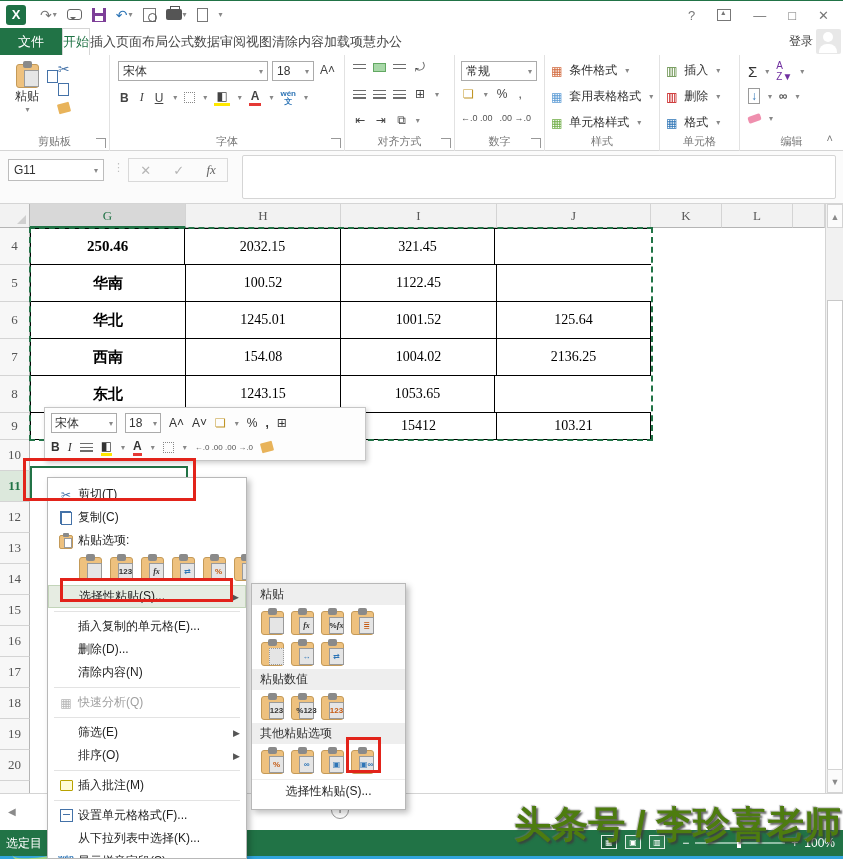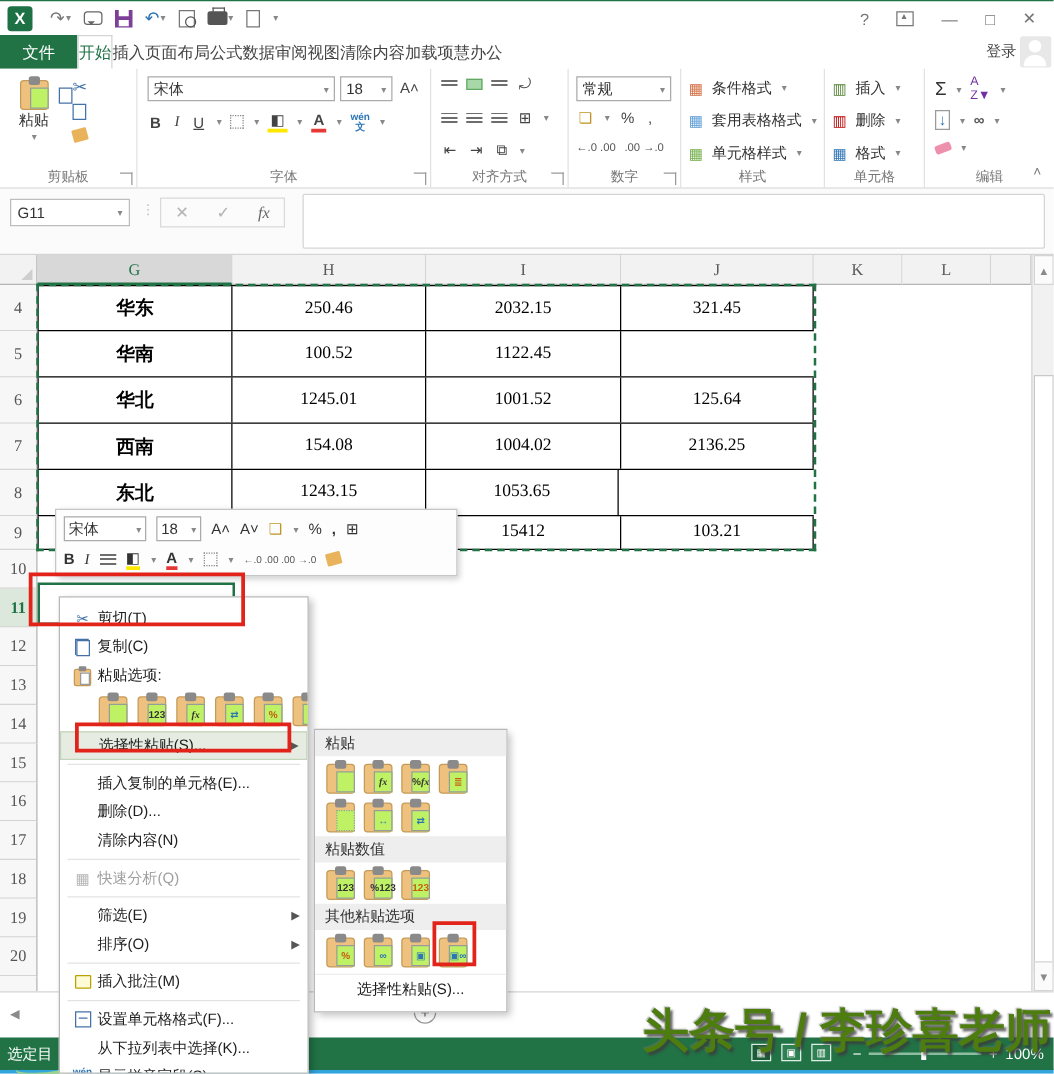--- a/index.html
+++ b/index.html
@@ -83,21 +83,21 @@
 .mi .mic{width:24px;display:flex;justify-content:center;align-items:center;flex:none}
 .mi.hov{background:#e6ece2;border:1px solid #c2d4b9}
 .mi.dis{color:#a0a0a0}
 .mi .sub{position:absolute;right:6px;color:#555;font-size:9px}
 .msep{height:1px;background:#e3e3e3;margin:3px 6px}
 .pirow{display:flex;align-items:center;gap:6px;padding:2px 0 4px 30px}
 
 .pi{position:relative;width:25px;height:27px;flex:none}
 .pi .bd{position:absolute;top:3px;left:1px;right:1px;bottom:0;background:#eec17e;border:1px solid #c49a58;border-radius:3px}
 .pi .cl{position:absolute;top:0;left:8px;width:9px;height:7px;background:#8a8a8a;border-radius:2px;z-index:2}
-.pi .sl{position:absolute;z-index:3;right:1px;bottom:1px;width:15px;height:17px;background:#bef264;border:1px solid #9a9a9a;font-size:8px;font-weight:bold;color:#333;display:flex;align-items:center;justify-content:center}
+.pi .sl{position:absolute;z-index:3;right:1px;bottom:1px;width:15px;height:17px;background:#e5e5e5;border:1px solid #9a9a9a;font-size:8px;font-weight:bold;color:#333;display:flex;align-items:center;justify-content:center}
 .pi .sl.noborder{border-style:dotted}
 .pi .sl i{font-family:"Liberation Serif","DejaVu Serif",serif}
 .pi .sl.blue{color:#2e75b6}
 .pi .sl.org{color:#c55a11}
 .mini-clip{position:relative;width:14px;height:16px}
 .mini-clip .bd{position:absolute;top:2px;left:0;right:0;bottom:0;background:#eec17e;border:1px solid #c49a58;border-radius:2px}
 .mini-clip .cl{position:absolute;top:0;left:4px;width:6px;height:4px;background:#8a8a8a;border-radius:1px;z-index:2}
 .mini-clip .pg{position:absolute;z-index:3;right:1px;bottom:1px;width:8px;height:10px;background:#fff;border:1px solid #9a9a9a}
 .ic-copy{position:relative;width:12px;height:14px}
 .ic-copy:before,.ic-copy:after{content:"";position:absolute;width:9px;height:11px;background:#fff;border:1.2px solid #4472a8}
@@ -363,21 +363,20 @@
   <div class="rowhdr" style="top:391px;height:31px">15</div>
   <div class="rowhdr" style="top:422px;height:31px">16</div>
   <div class="rowhdr" style="top:453px;height:31px">17</div>
   <div class="rowhdr" style="top:484px;height:31px">18</div>
   <div class="rowhdr" style="top:515px;height:31px">19</div>
   <div class="rowhdr" style="top:546px;height:31px">20</div>
   <div class="rowhdr" style="top:577px;height:12px;border-bottom:none"></div>
 
   <div class="tablebox">
     <div class="trow" style="height:37px">
-      <div class="tc" style="width:156px">华东</div>
       <div class="tc" style="width:155px">250.46</div>
       <div class="tc" style="width:156px">2032.15</div>
       <div class="tc" style="width:154px">321.45</div>
     </div>
     <div class="trow" style="height:37px">
       <div class="tc" style="width:156px">华南</div>
       <div class="tc" style="width:155px">100.52</div>
       <div class="tc" style="width:156px">1122.45</div>
     </div>
     <div class="trow" style="height:37px">

